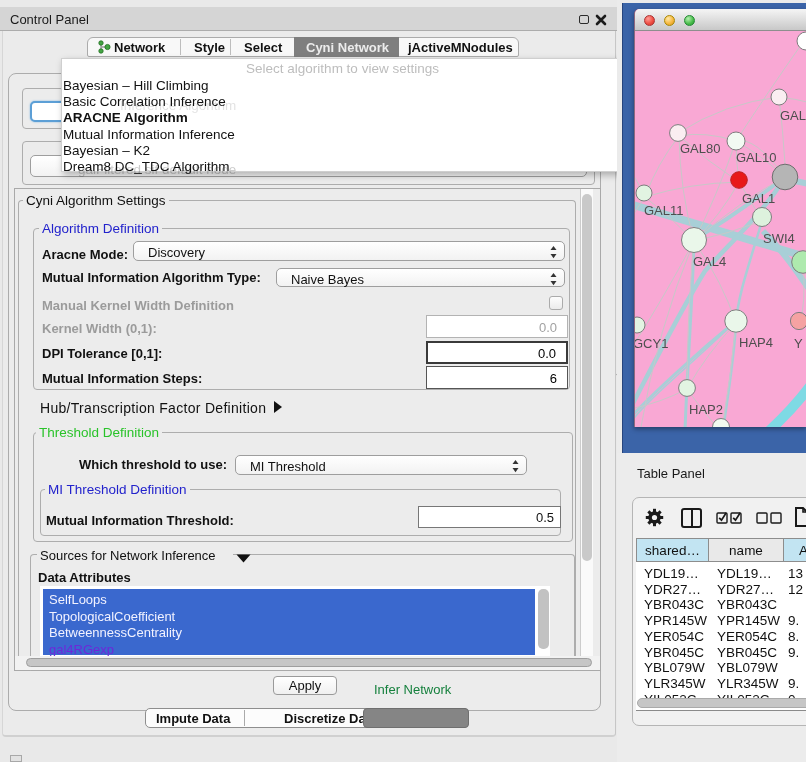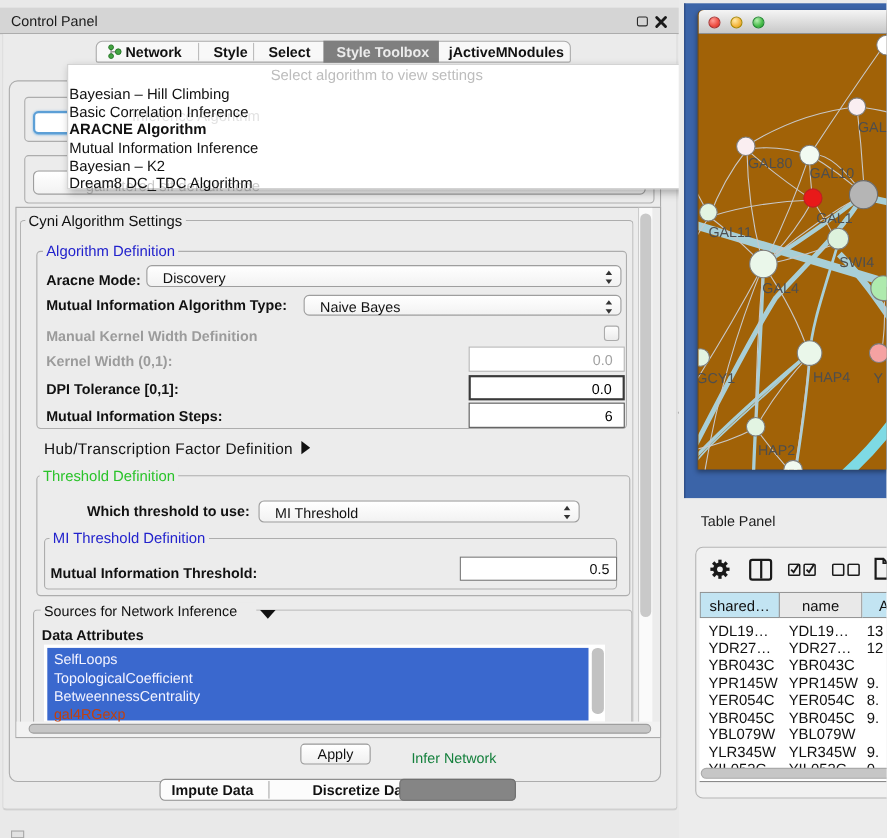--- a/index.html
+++ b/index.html
@@ -33,21 +33,21 @@
   <circle cx="4" cy="3" r="2.2" fill="#44a544" stroke="#1f6f1f" stroke-width="0.8"></circle>
   <circle cx="4" cy="11" r="2.2" fill="#44a544" stroke="#1f6f1f" stroke-width="0.8"></circle>
   <circle cx="10.5" cy="7" r="2.6" fill="#44a544" stroke="#1f6f1f" stroke-width="0.8"></circle>
 </svg>
 <div class="abs bold" style="left:114px;top:40px;">Network</div>
 <div class="abs" style="left:180px;top:39px;width:1px;height:16px;background:#bdbdbd;"></div>
 <div class="abs bold" style="left:194px;top:40px;">Style</div>
 <div class="abs" style="left:230px;top:39px;width:1px;height:16px;background:#bdbdbd;"></div>
 <div class="abs bold" style="left:244px;top:40px;">Select</div>
 <div class="abs" style="left:294px;top:37px;width:105px;height:20px;background:#7f7f7f;"></div>
-<div class="abs bold" style="left:306px;top:40px;color:#ececec;">Style Toolbox</div>
+<div class="abs bold" style="left:306px;top:40px;color:#ececec;">Cyni Network</div>
 <div class="abs bold" style="left:408px;top:40px;">jActiveMNodules</div>
 
 <div class="abs" id="content" style="left:8px;top:73px;width:593px;height:638px;border:1px solid #acacac;border-radius:8px;background:#ececec;"></div>
 
 <div class="grp" style="left:22px;top:88px;width:573px;height:41px;"></div>
 <div class="abs" style="left:30px;top:101px;width:558px;height:21px;background:#fff;border:2px solid #5c9fd6;border-radius:5px;box-shadow:0 0 2px #7ab3e0;"></div>
 <div class="grp" style="left:22px;top:141px;width:573px;height:44px;"></div>
 <div class="combo" style="left:30px;top:155px;width:557px;height:22px;"></div>
 
 <div class="abs" id="scrollpane" style="left:14px;top:188px;width:587px;height:483px;border:1px solid #a9a9a9;background:#ececec;"></div>
@@ -110,21 +110,21 @@
 <div class="grplbl" style="left:37px;top:548px;font-size:13px;">Sources for Network Inference&nbsp;&nbsp;&nbsp;&nbsp;</div>
 <svg class="abs" style="left:236px;top:554px;" width="15" height="9" viewBox="0 0 15 9">
     <path d="M0.5 0.5 L14.5 0.5 L7.5 8.5 Z" fill="#111"></path>
   </svg>
 <div class="abs bold" style="left:38px;top:570px;">Data Attributes</div>
 <div class="abs" style="left:40px;top:586px;width:510px;height:70px;background:#fff;"></div>
 <div class="abs" style="left:43px;top:589px;width:492px;height:66px;background:#3a68ce;"></div>
 <div class="abs" style="left:49px;top:592px;color:#f2f2ff;">SelfLoops</div>
 <div class="abs" style="left:49px;top:608.5px;color:#f2f2ff;">TopologicalCoefficient</div>
 <div class="abs" style="left:49px;top:625px;color:#f2f2ff;">BetweennessCentrality</div>
-<div class="abs" style="left:49px;top:641.5px;color:#c2410c;">gal4RGexp</div>
+<div class="abs" style="left:49px;top:641.5px;color:#6d28d9;">gal4RGexp</div>
 <div class="abs" style="left:538px;top:589px;width:11px;height:60px;background:#c2c2c2;border-radius:5px;"></div>
 
 <div class="abs" style="left:15px;top:656px;width:585px;height:14px;background:#f2f2f2;"></div>
 <div class="abs" style="left:26px;top:658px;width:566px;height:9px;background:#c6c6c6;border:1px solid #9e9e9e;border-radius:5px;"></div>
 
 <div class="abs" style="left:273px;top:676px;width:64px;height:19px;background:linear-gradient(#ffffff,#f0f0f0);border:1px solid #9a9a9a;border-radius:4px;text-align:center;padding-top:1px;">Apply</div>
 
 <div class="abs" style="left:145px;top:708px;width:324px;height:20px;background:#fcfcfc;border:1px solid #8e8e8e;border-radius:5px;"></div>
 <div class="abs bold" style="left:156px;top:711px;">Impute Data</div>
 <div class="abs" style="left:244px;top:710px;width:1px;height:16px;background:#aaa;"></div>
@@ -144,21 +144,21 @@
   <div class="abs" style="left:1px;top:100px;">Dream8 DC_TDC Algorithm</div>
   <div class="abs" style="left:58px;top:39px;opacity:0.12;">Inference Algorithm</div>
   <div class="abs" style="left:16px;top:103px;opacity:0.22;">galFiltered sif default node</div>
 </div>
 
 <div class="abs" style="left:616px;top:370px;width:4px;height:8px;color:#888;font-size:8px;">‹</div>
 
 <div class="abs" style="left:617px;top:0;width:189px;height:453px;background:#ebebeb;"></div>
 <div class="abs" style="left:622px;top:3px;width:184px;height:450px;background:#3b64a8;border-left:1px solid #27457e;"></div>
 
-<div class="abs" id="macwin" style="left:634px;top:9px;width:172px;height:418px;background:#a16207;border-left:1px solid rgba(40,40,40,0.5);box-shadow:0 2px 5px rgba(0,0,0,0.4);border-radius:5px 0 0 0;">
+<div class="abs" id="macwin" style="left:634px;top:9px;width:172px;height:418px;background:#f9a8d4;border-left:1px solid rgba(40,40,40,0.5);box-shadow:0 2px 5px rgba(0,0,0,0.4);border-radius:5px 0 0 0;">
   <div class="abs" style="left:0;top:0;width:172px;height:22px;background:linear-gradient(#f5f5f5,#c8c8c8);border-bottom:1px solid #8e8e8e;border-radius:5px 0 0 0;"></div>
   <div class="abs" style="left:9px;top:6px;width:11px;height:11px;border-radius:50%;background:radial-gradient(circle at 35% 30%, #ff9d96, #ee4b40 60%, #c83830);border:0.5px solid #a33;"></div>
   <div class="abs" style="left:29px;top:6px;width:11px;height:11px;border-radius:50%;background:radial-gradient(circle at 35% 30%, #ffe9a8, #f5b43a 60%, #cf9428);border:0.5px solid #a80;"></div>
   <div class="abs" style="left:49px;top:6px;width:11px;height:11px;border-radius:50%;background:radial-gradient(circle at 35% 30%, #b6f0b0, #46bb48 60%, #2f9a33);border:0.5px solid #283;"></div>
   <svg class="abs" style="left:0;top:22px;" width="172" height="396" viewBox="0 0 172 396">
 
     <g stroke="#a8cfd7" fill="none">
       <path d="M -5 173 C 60 193 120 210 178 228" stroke-width="7.5"></path>
       <path d="M 150 146 C 130 180 95 212 70 240 C 45 280 15 340 -5 378" stroke-width="4.5"></path>
       <path d="M 150 146 C 125 165 90 190 60 208" stroke-width="4"></path>

